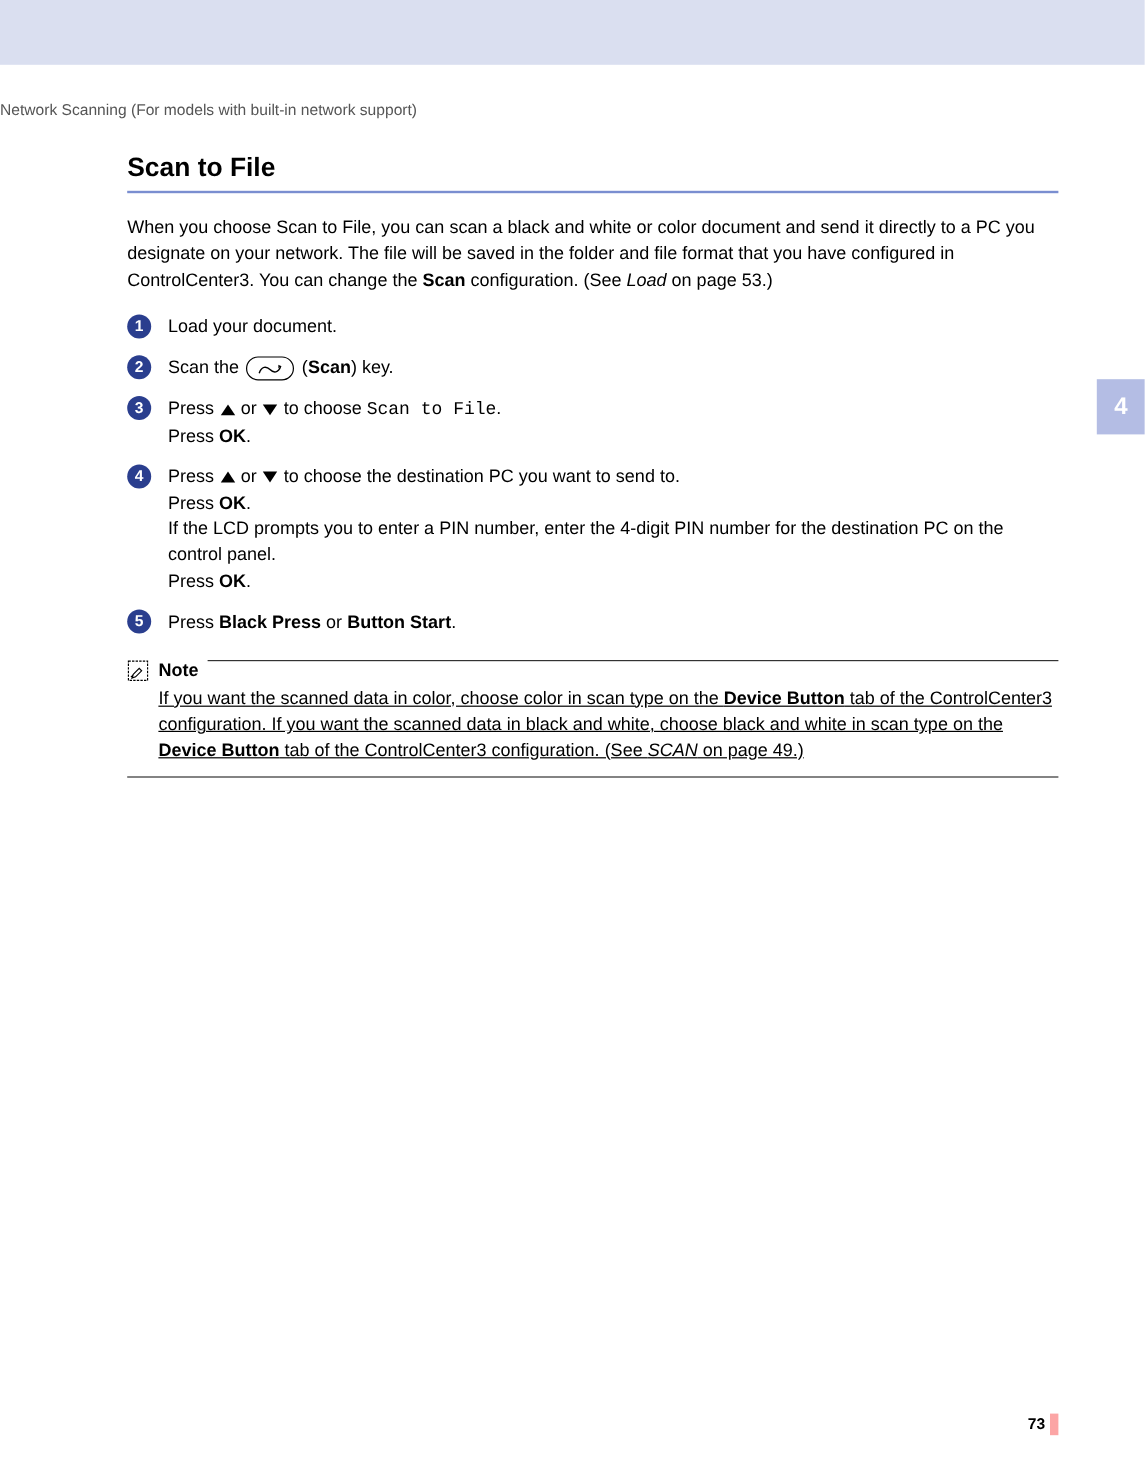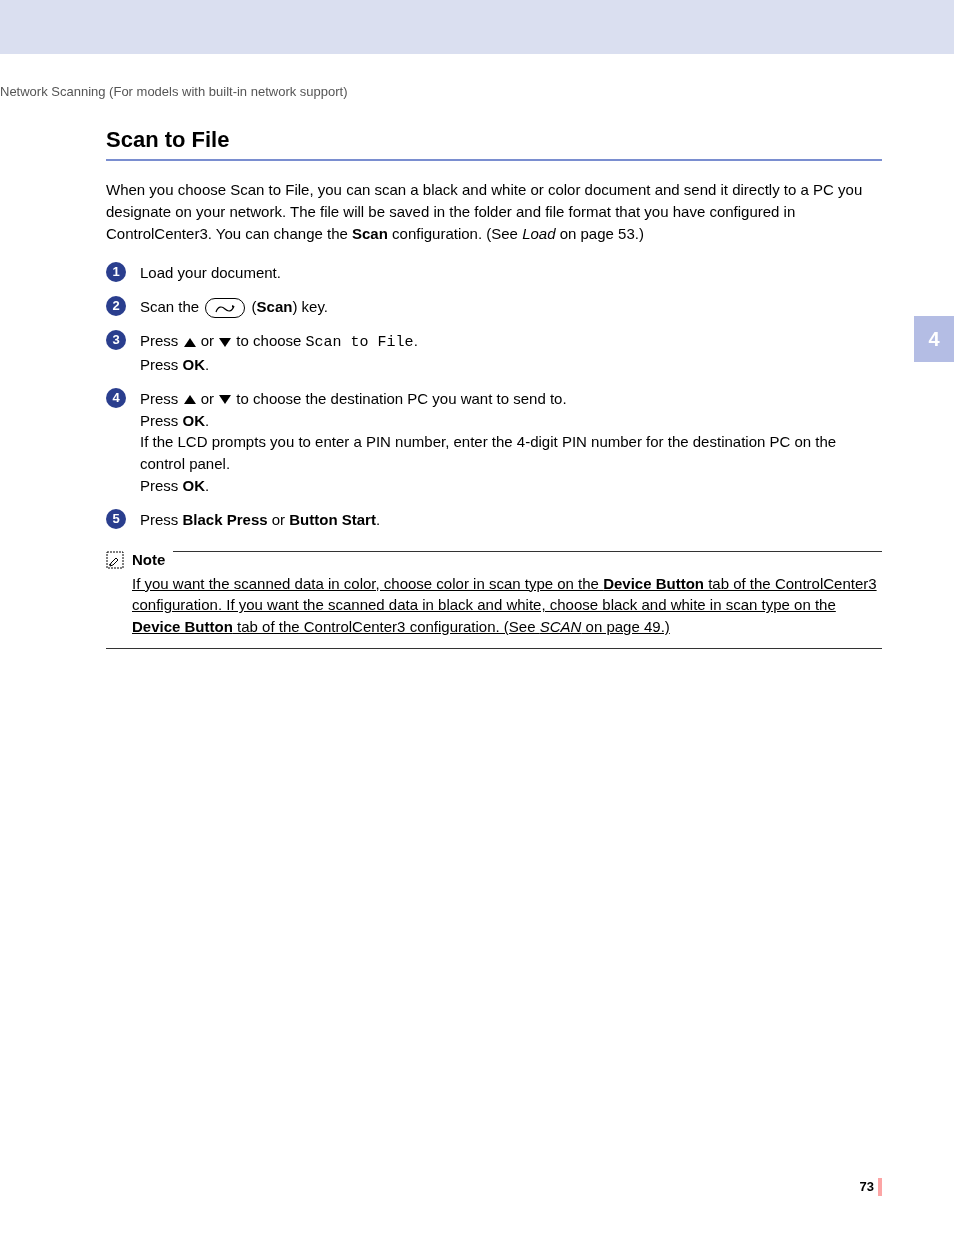--- a/index.html
+++ b/index.html
@@ -138,21 +138,21 @@
     display: flex;
     align-items: center;
     justify-content: center;
   }
   .footer-area {
     position: absolute;
     right: 72px;
     top: 1178px;
     text-align: right;
     padding-right: 4px;
-    border-right: 4px solid #fca5a5;
+    border-right: 7px solid #fca5a5;
     font-size: 13px;
     font-weight: bold;
     line-height: 18px;
   }
   body { position: relative; min-height: 1235px; }
 </style>
 </head>
 <body>
 
 <div class="topband"></div>

